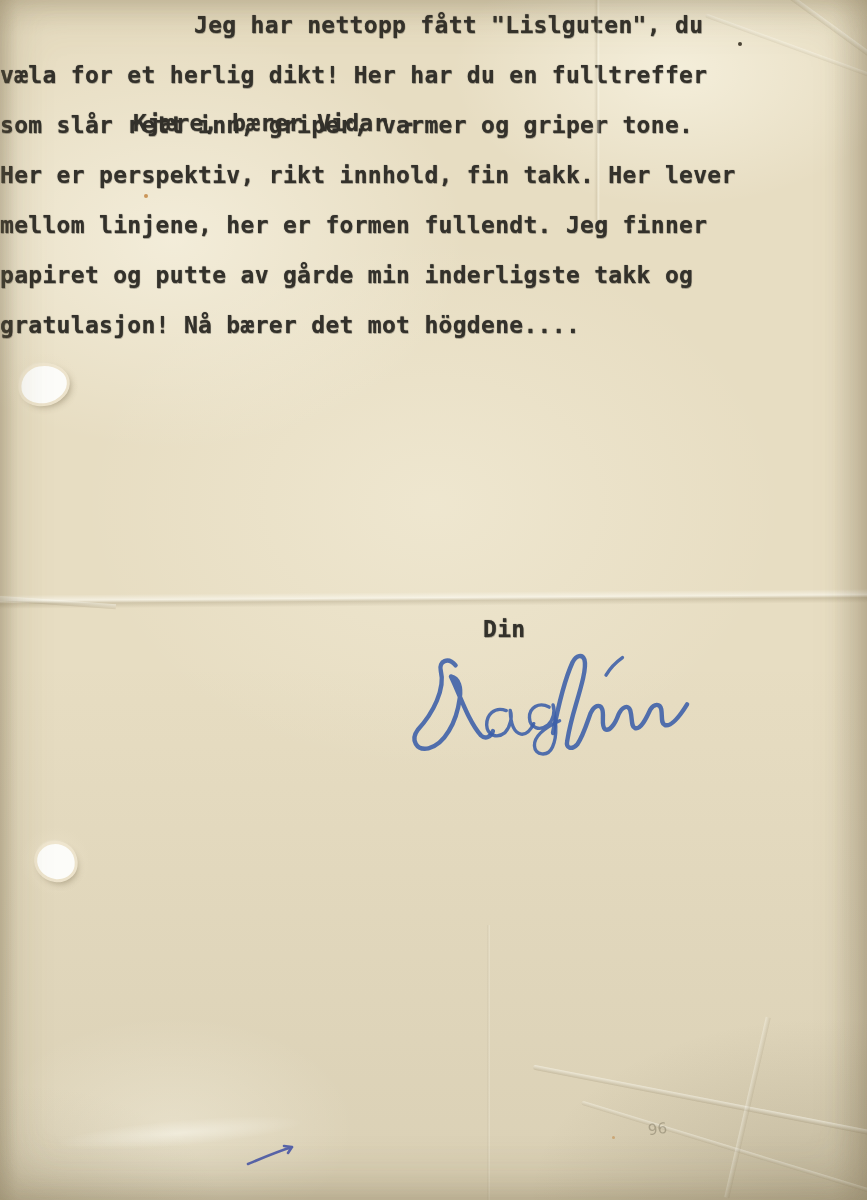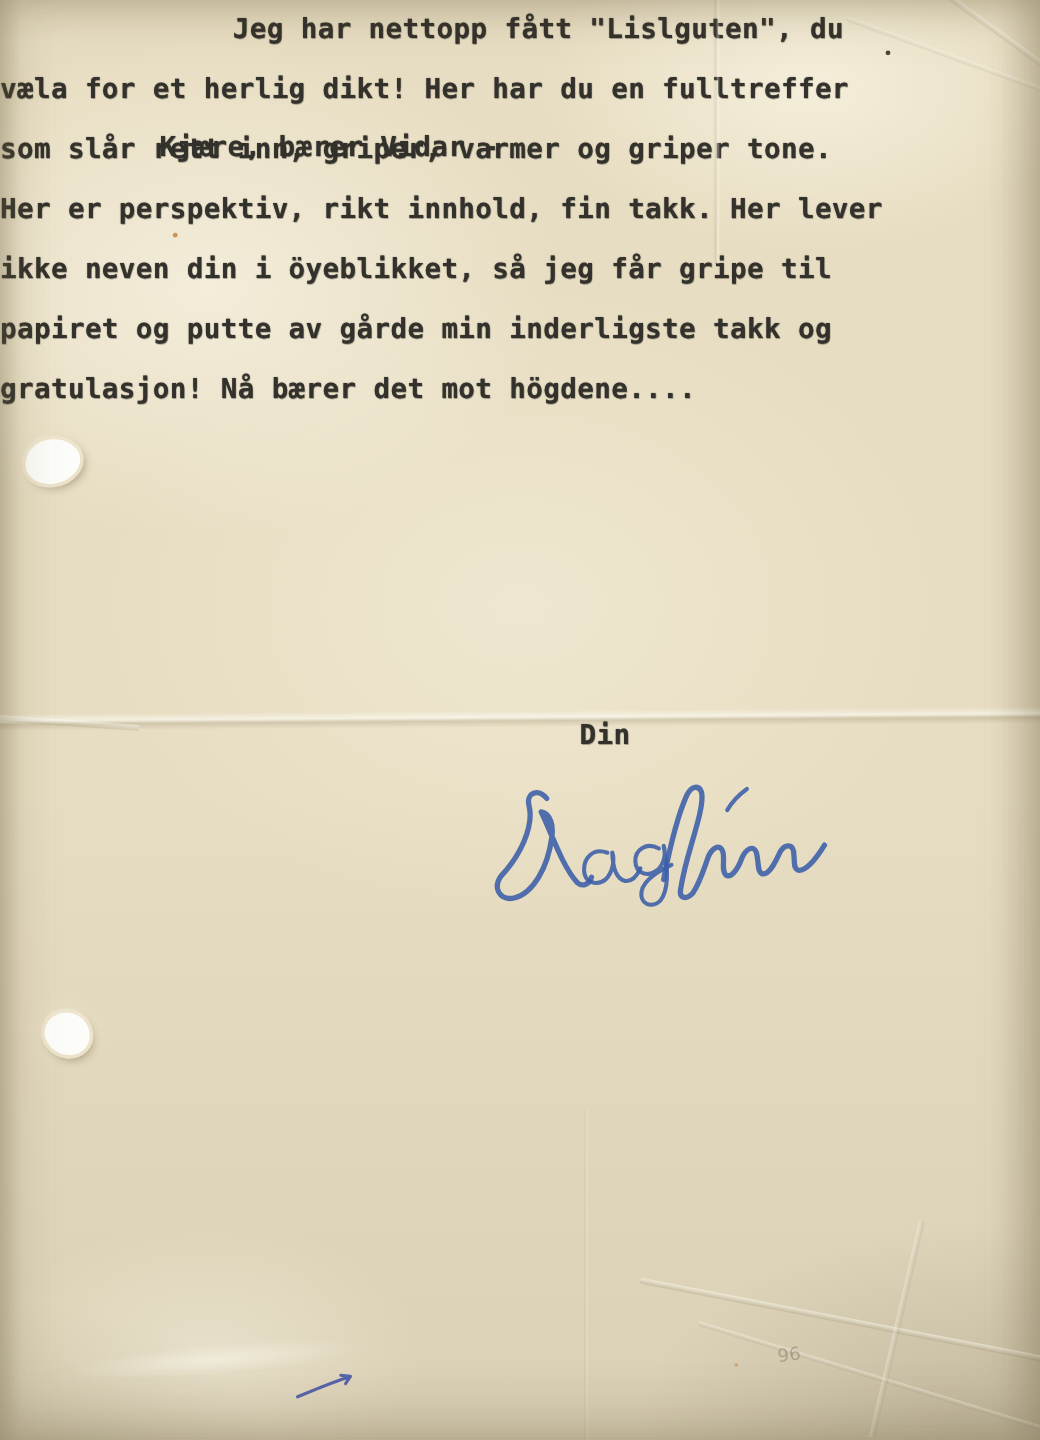--- a/index.html
+++ b/index.html
@@ -35,21 +35,21 @@
     font-weight:bold;
     font-size:23px;
     letter-spacing:0.3px;
     white-space:pre;
     text-shadow:0 0 1px rgba(45,42,35,0.65), 0.5px 0.5px 0 rgba(45,42,35,0.30);
   }
   #greeting{left:133px;top:108px;line-height:30px;}
   #body-lines{left:63px;top:186px;}
   .body-line{line-height:50px;height:50px;}
   .body-line.indent{padding-left:194px;}
-  #closing{left:483px;top:598px;line-height:30px;}
+  #closing{left:483px;top:614px;line-height:30px;}
 
   
   #signature{position:absolute;left:402px;top:646px;width:300px;height:116px;transform:rotate(-2deg);}
   #signature path{fill:none;stroke:#3b5fa8;stroke-width:4.4;stroke-linecap:round;stroke-linejoin:round;opacity:0.88;}
   #signature path.thin{stroke-width:3.4;}
 
   
   .hole{position:absolute;}
   .hole .halo{
     position:absolute;border-radius:50%;
@@ -131,21 +131,21 @@
     <div class="core"></div>
   </div>
 
   <div class="type" id="greeting">Kjære, bærer Vidar -</div>
 
   <div id="body-lines">
     <div class="type body-line indent" style="position:static">Jeg har nettopp fått "Lislguten", du</div>
     <div class="type body-line" style="position:static">væla for et herlig dikt! Her har du en fulltreffer</div>
     <div class="type body-line" style="position:static">som slår rett inn, griper, varmer og griper tone.</div>
     <div class="type body-line" style="position:static">Her er perspektiv, rikt innhold, fin takk. Her lever</div>
-    <div class="type body-line" style="position:static">ikke neven din i öyeblikket, så jeg får gripe til</div>
+    <div class="type body-line" style="position:static">mellom linjene, her er formen fullendt. Jeg finner</div>
     <div class="type body-line" style="position:static">papiret og putte av gårde min inderligste takk og</div>
     <div class="type body-line" style="position:static">gratulasjon! Nå bærer det mot högdene....</div>
   </div>
 
   <div class="type" id="closing">Din</div>
 
   <svg id="signature" viewBox="0 0 300 116" aria-label="Dagfinn">
     <path d="M55,16 C48,7 38,11 40,21 C44,39 31,63 15,79 C7,89 13,100 25,98
              C41,95 54,73 58,49 C60,39 58,29 50,27
              C58,45 66,73 78,87 C82,91 88,89 90,83"></path>

